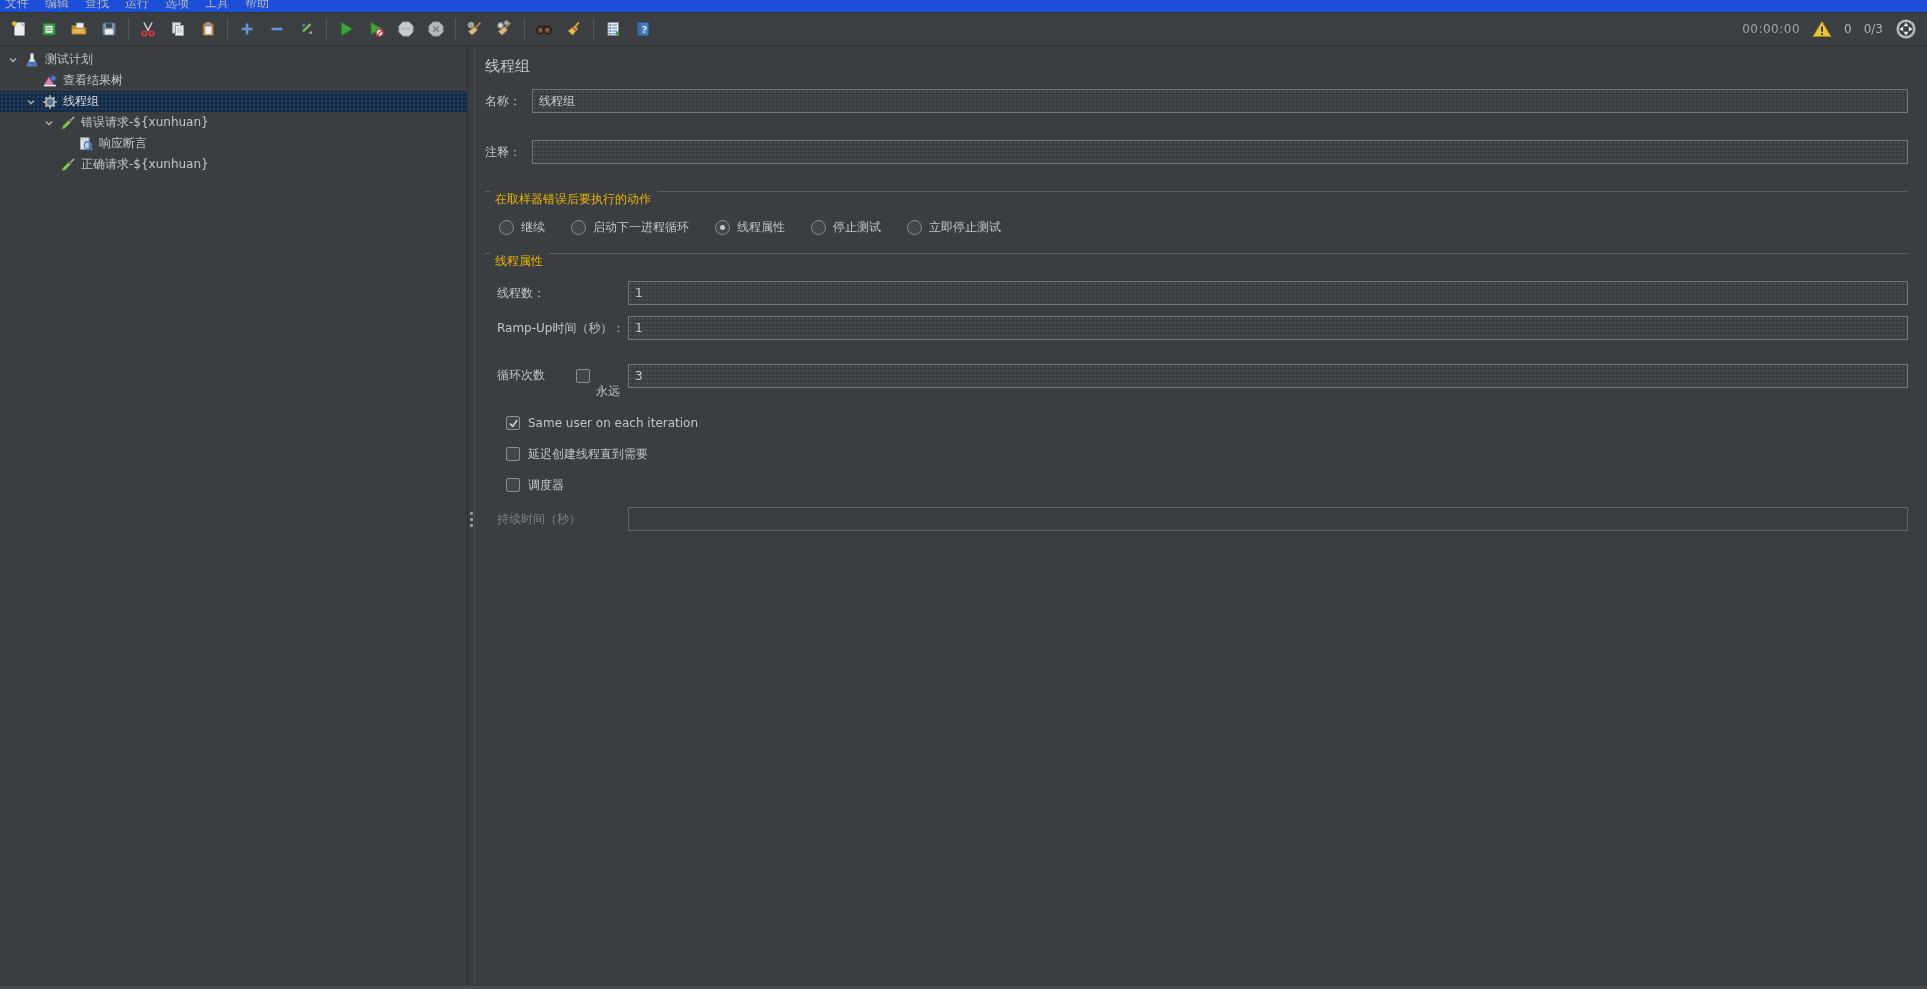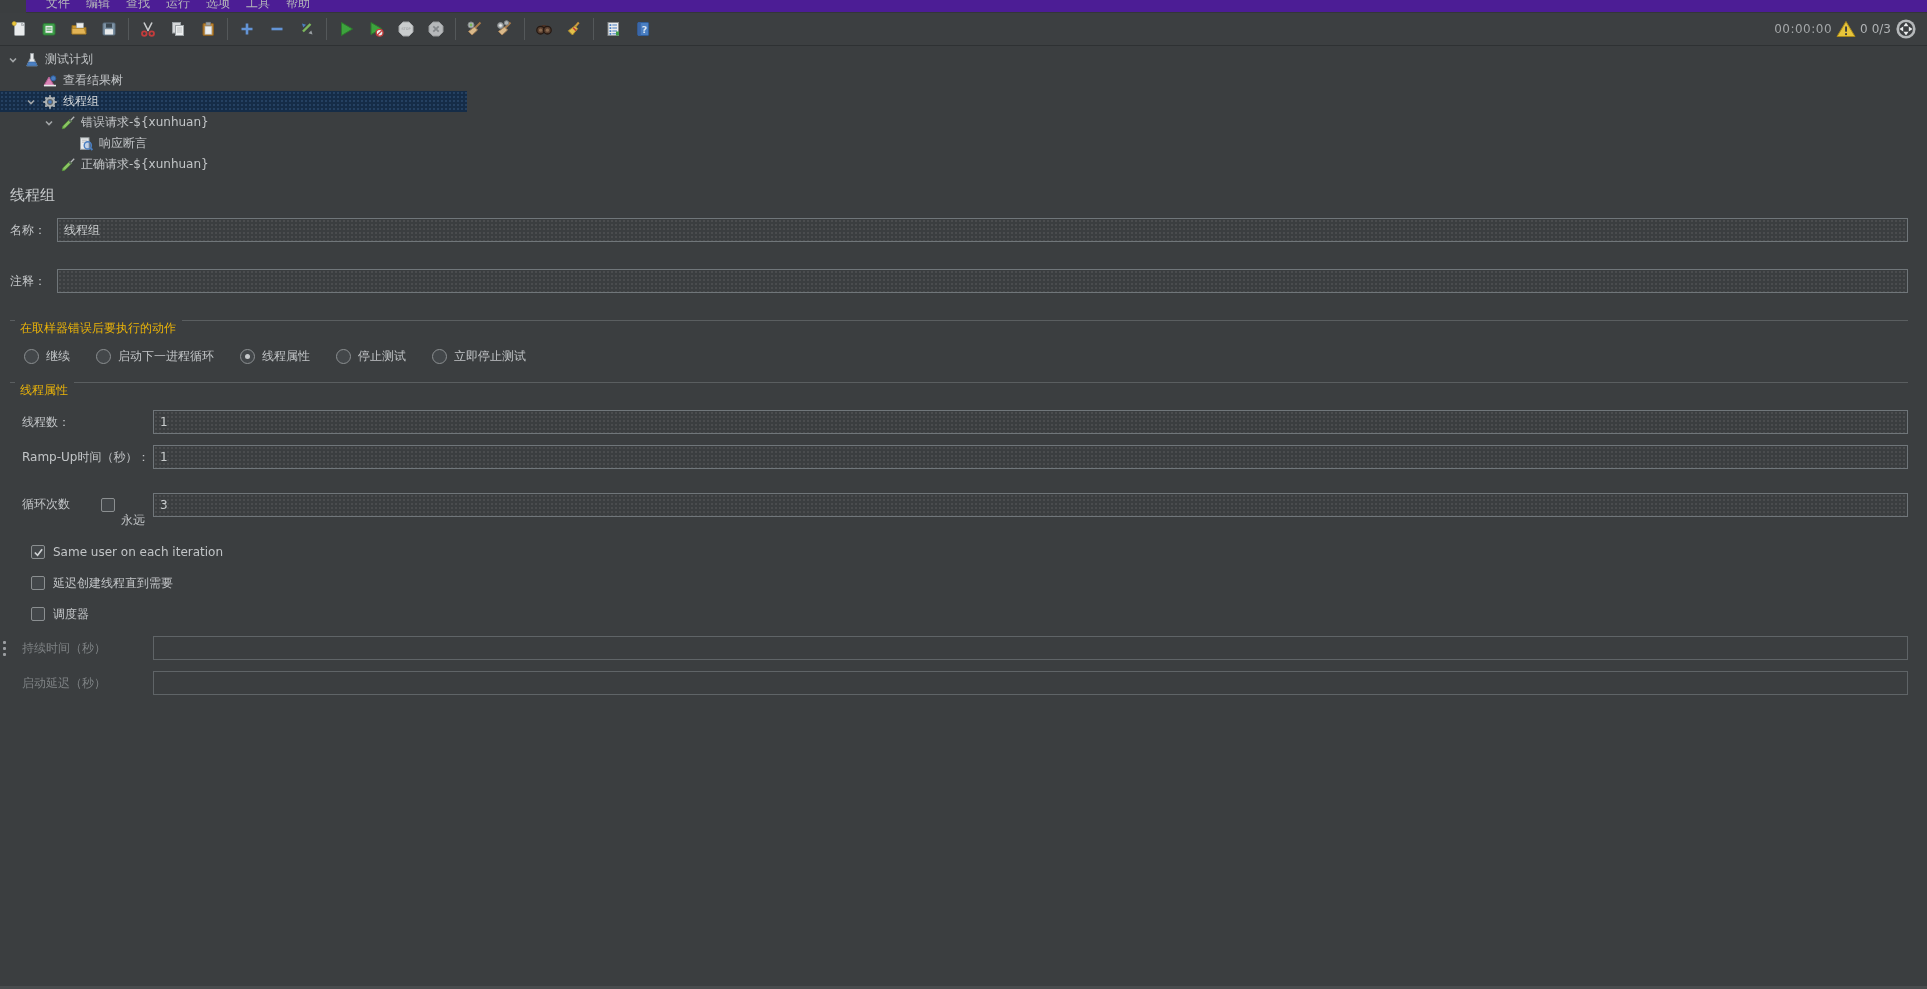--- a/index.html
+++ b/index.html
@@ -5,38 +5,38 @@
   * { margin:0; padding:0; box-sizing:border-box; }
   html,body { background:#2f3233; }
   .window {
     position:relative; width:1927px; height:989px; overflow:hidden;
     background:#3b3e40; color:#c2c5c7;
     font-family:"DejaVu Sans","Liberation Sans",sans-serif; font-size:12px;
   }
   
   .menubar {
     height:13px; overflow:hidden; display:flex; align-items:flex-end;
-    padding-left:16px; border-bottom:1px solid #333638; background:#4c1d95;margin-left:26px;
+    padding-left:1px; border-bottom:1px solid #333638; background:#1d4ed8;
   }
   .menu-item {
     font-size:12px; line-height:17px; padding:0 4px; margin-right:8px;
     color:#b5b8ba; white-space:nowrap;
   }
   
   .toolbar {
     height:33px; display:flex; align-items:center;
     padding:0 10px; border-bottom:1px solid #2e3133; background:#3c3f41;
   }
   .tb-icon { width:18px; height:18px; margin-right:12px; flex:0 0 auto; display:flex; }
   .tb-sep { width:1px; height:22px; background:#54585a; margin:0 10px 0 -2px; flex:0 0 auto; }
-  .tb-right { margin-left:auto; display:flex; align-items:center; gap:4px; color:#a3a6a8; }
+  .tb-right { margin-left:auto; display:flex; align-items:center; gap:12px; color:#a3a6a8; }
   .tb-time { font-size:12px; letter-spacing:0.5px; }
   .tb-count { font-size:12px; color:#b0b3b5; }
   
-  .content { display:flex; height:939px;flex-direction:column; }
+  .content { display:flex; height:939px; }
   .tree-panel { width:467px; padding-top:3px; flex:0 0 auto; overflow:hidden; }
   .tree-row { height:21px; display:flex; align-items:center; padding-left:6px; cursor:default; }
   .tree-row.selected {
     background-color:#152c47;
     background-image:radial-gradient(rgba(110,160,220,0.18) 1px, transparent 1.2px);
     background-size:4px 4px; color:#d4d7d9;
   }
   .indent { flex:0 0 auto; }
   .tw { width:14px; height:14px; margin-right:4px; flex:0 0 auto; display:flex; align-items:center; justify-content:center; }
   .tree-icon { width:16px; height:16px; margin-right:5px; flex:0 0 auto; display:flex; }
@@ -491,22 +491,18 @@
       <div class="check-row">
         <span class="checkbox"></span>
         <span class="cb-label">调度器</span>
       </div>
 
       <div class="prop-row" style="margin-top:14px">
         <span class="prop-label dim">持续时间（秒）</span>
         <input class="jinput" type="text" disabled="" value="" style="">
       </div>
 
-      <div class="prop-row">
-        <span class="prop-label dim">启动延迟（秒）</span>
-        <input class="jinput" type="text" disabled="" value="" style="">
-      </div>
 
     </div>
   </div>
 
   <div class="bottom-strip"></div>
 </div>
 
 </body></html>

